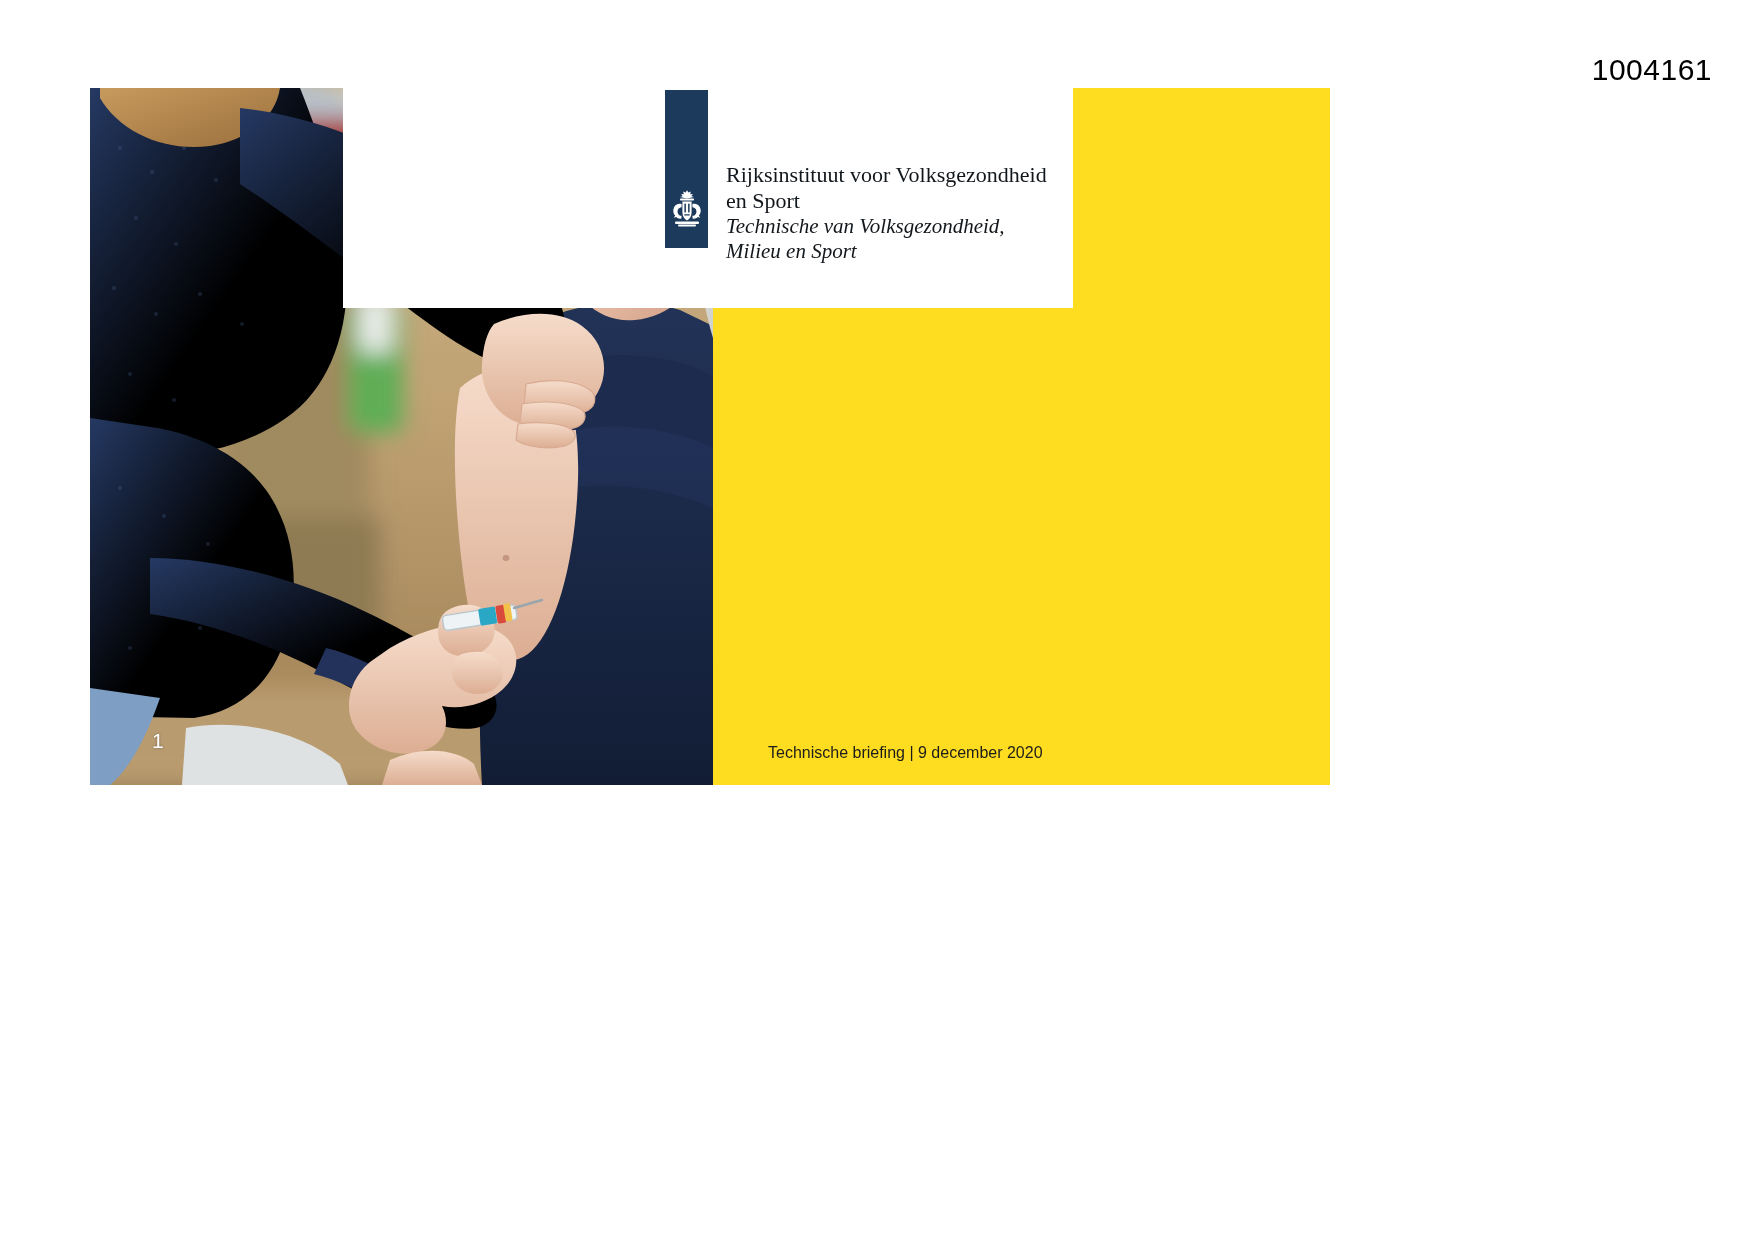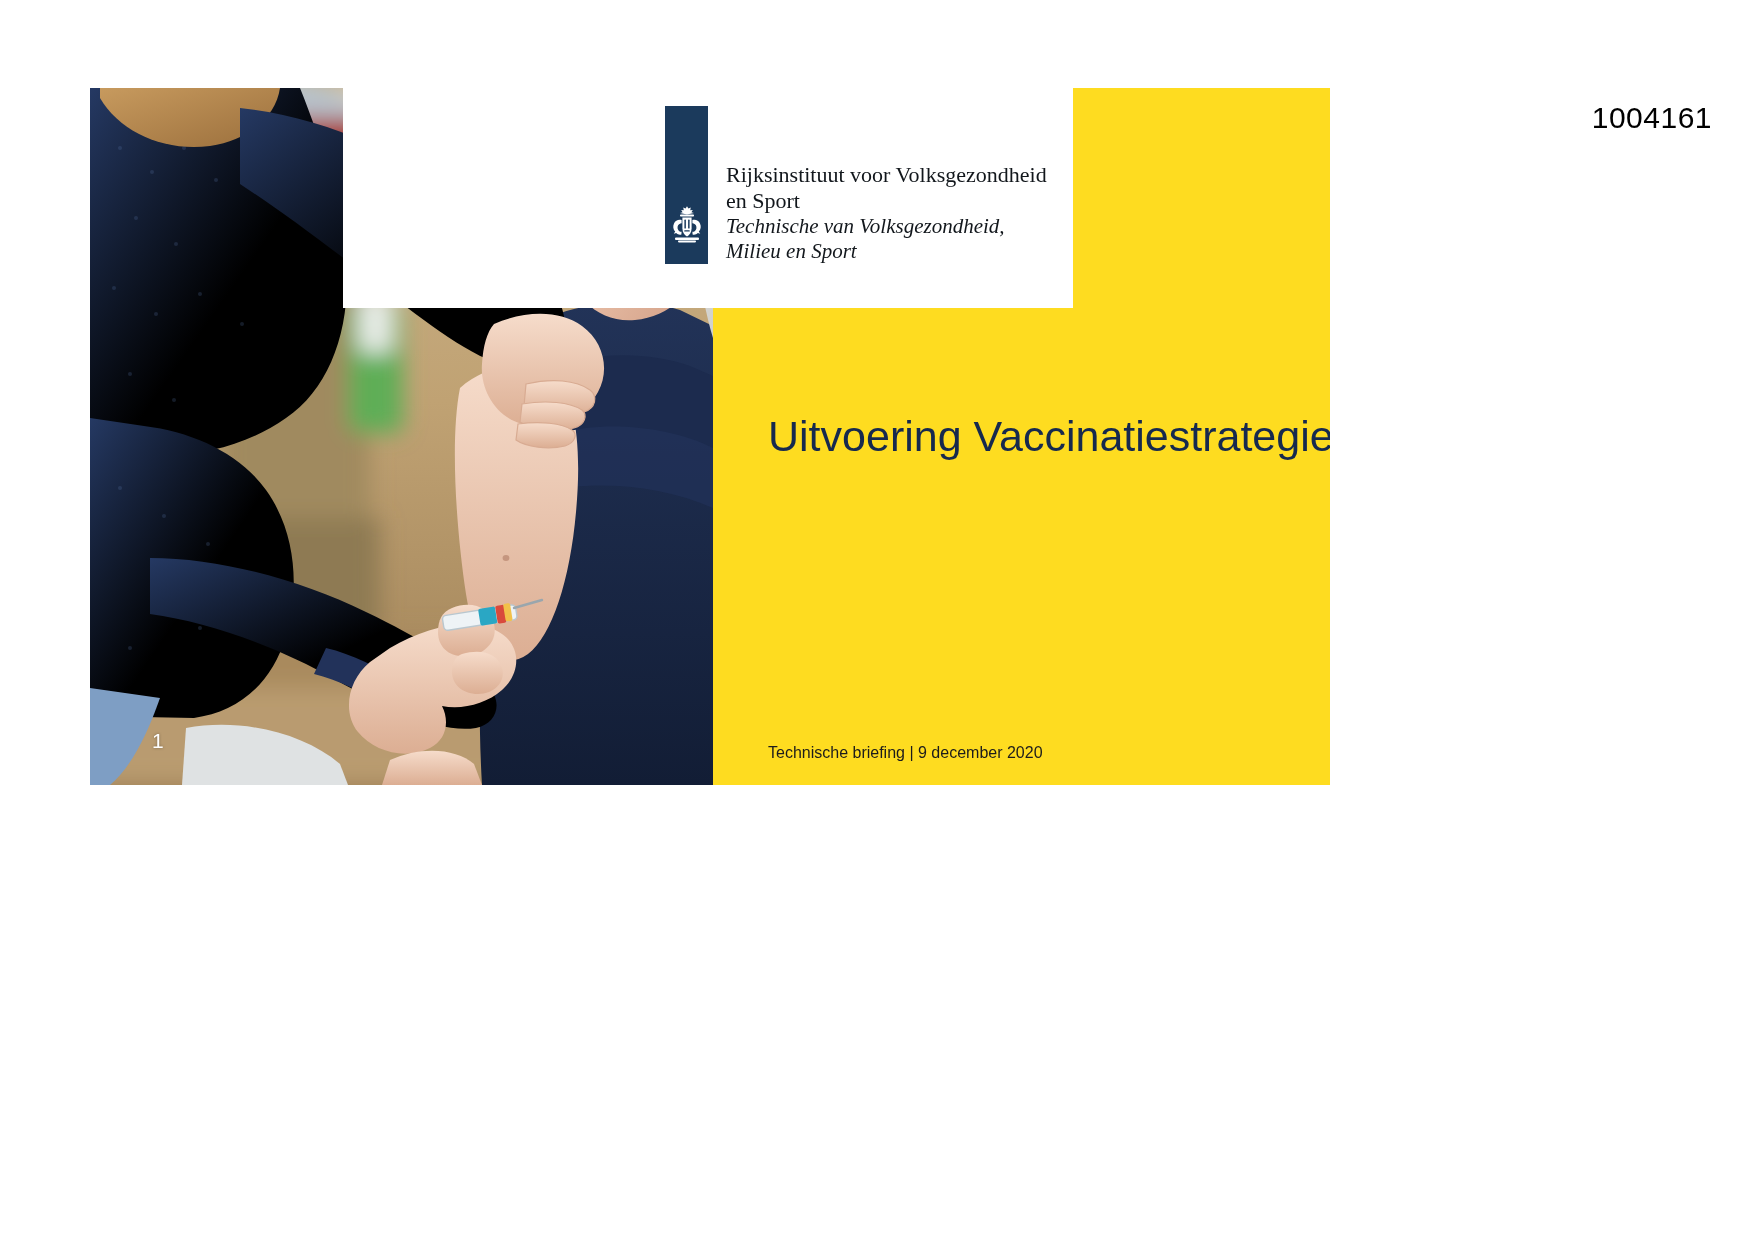--- a/index.html
+++ b/index.html
@@ -19,21 +19,20 @@
   #doc-identifier {
     position: absolute;
     top: 52px;
     right: 42px;
     font-family: "Liberation Sans", sans-serif;
     font-size: 30px;
     line-height: 36px;
     color: #000000;
     letter-spacing: 0.5px;
     white-space: nowrap;
-    margin-top: 48px;
   }
 
   
   #slide {
     position: absolute;
     left: 90px;
     top: 88px;
     width: 1240px;
     height: 697px;
     background: #ffffff;
@@ -81,21 +80,21 @@
     top: 0px;
     width: 730px;    
     height: 220px;   
     background: #ffffff;
   }
   #logo-inner {
     position: absolute;
     left: 322px;     
     top: 2px;
     display: flex;
-    align-items: flex-end;
+    align-items: flex-start;
   }
   #logo-bar {
     width: 43px;
     height: 158px;
     background: #1B3A5C;
     position: relative;
     flex: 0 0 auto;
   }
   #logo-crest {
     position: absolute;
@@ -326,21 +325,20 @@
 
       <path d="M96 640 C150 630 212 644 250 676 L258 697 L92 697 Z" fill="#dfe2e3"></path>
 
       <path d="M300 672 C330 658 366 660 384 676 L392 697 L292 697 Z" fill="url(#skinG2)"></path>
     </svg>
 
     <div id="page-number">1</div>
   </div>
 
   <div id="yellow-panel">
-    <div id="slide-title">Uitvoering Vaccinatiestrategie</div>
     <div id="slide-footer">Technische briefing | 9 december 2020</div>
   </div>
 
   <div id="logo-box">
     <div id="logo-inner">
 
       <div id="logo-bar">
         <svg id="logo-crest" viewBox="0 0 36 42">
           <g fill="#ffffff">
 

